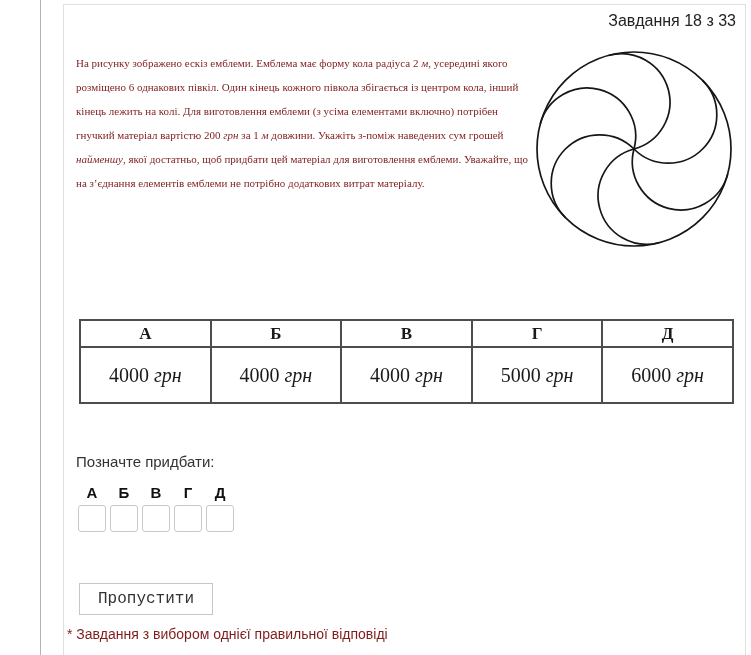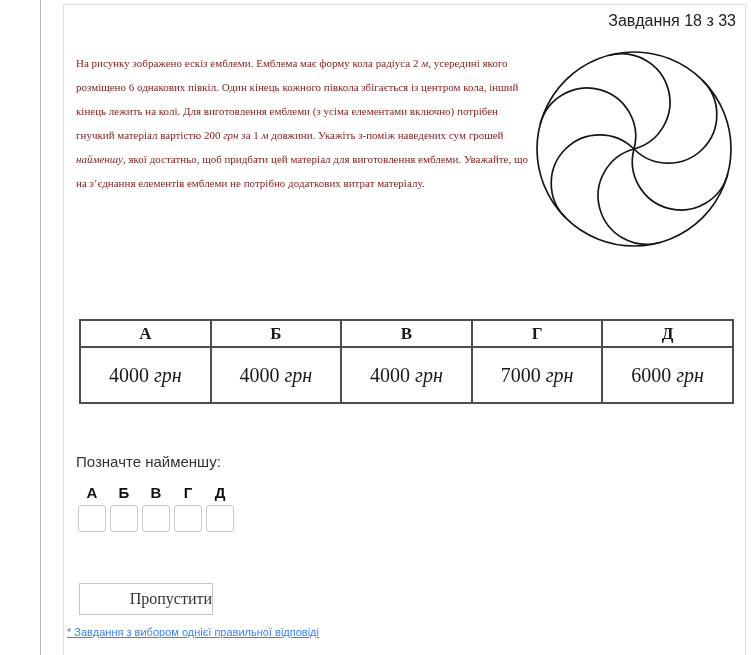--- a/index.html
+++ b/index.html
@@ -82,29 +82,28 @@
     border: 1px solid #c9c9c9;
     border-radius: 3px;
     cursor: pointer;
   }
 
   .skip-button {
     position: absolute; left: 15px; top: 578px;
     width: 134px; height: 32px;
     background: #ffffff;
     border: 1px solid #c6c6c6;
-    font-family: Liberation Serif, serif;
+    font-family: Liberation Mono, monospace;
     font-size: 16px; color: #333333;
     cursor: pointer;
-    text-align: right;
   }
 
   .footer-note {
     position: absolute; left: 3px; top: 621px;
-    font-size: 11px; color: #3b82f6; text-decoration: underline;
+    font-size: 14px; color: #7f1d1d;
   }
 </style>
 </head>
 <body>
 
 <div class="page">
   <div class="left-divider"></div>
 
   <div class="card">
 
@@ -130,27 +129,27 @@
             <th>В</th>
             <th>Г</th>
             <th>Д</th>
           </tr>
       </thead>
       <tbody>
         <tr>
             <td><span>4000 </span><i>грн</i></td>
             <td><span>4000 </span><i>грн</i></td>
             <td><span>4000 </span><i>грн</i></td>
-            <td><span>7000 </span><i>грн</i></td>
+            <td><span>5000 </span><i>грн</i></td>
             <td><span>6000 </span><i>грн</i></td>
           </tr>
       </tbody>
     </table>
 
-    <div class="prompt">Позначте найменшу:</div>
+    <div class="prompt">Позначте придбати:</div>
 
     <div class="answer-grid">
         <div class="answer-col">
           <div class="answer-letter">А</div>
           <div class="answer-box"></div>
         </div>
         <div class="answer-col">
           <div class="answer-letter">Б</div>
           <div class="answer-box"></div>
         </div>

